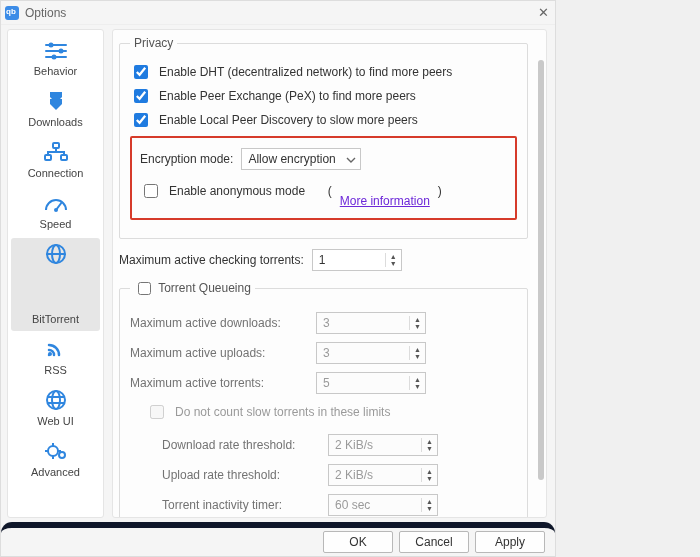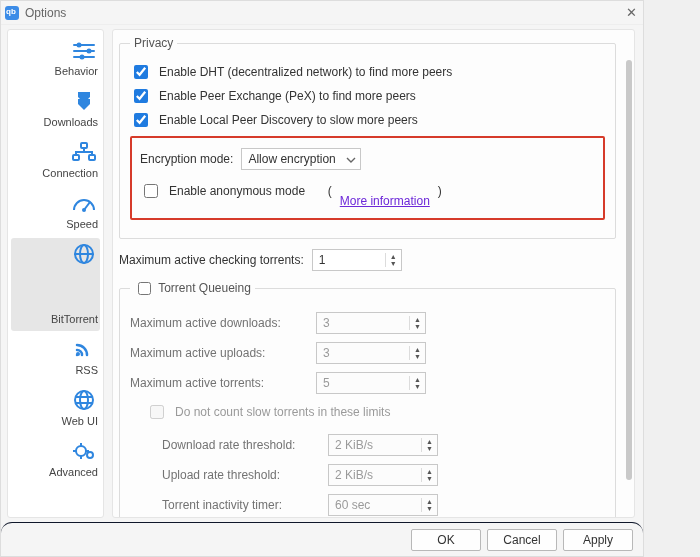--- a/index.html
+++ b/index.html
@@ -5,21 +5,21 @@
   * { box-sizing: border-box; }
   html, body { margin:0; padding:0; height:100%; }
   body {
     font-family: "Segoe UI", Tahoma, sans-serif;
     font-size: 12px;
     color: #333;
     background: #f0f0f0;
     overflow:hidden;
   }
   #app {
-    width: 644px;
+    width: 556px;
     height: 557px;
     background: #f5f5f5;
     display: flex;
     flex-direction: column;
     border:1px solid #ddd;
     position:relative;
   }
   
   .titlebar {
     height: 24px;
@@ -66,21 +66,21 @@
     align-items:stretch;
     gap:2px;
     border:1px solid #e5e5e5;
     margin:4px 0 4px 6px;
     border-radius:3px;
     overflow:hidden;
   }
   .sidebar-item {
     display:flex;
     flex-direction:column;
-    align-items:flex-end;
+    align-items:center;
     padding:5px 2px 6px;
     color:#444;
     font-size:11px;
     border-radius:3px;
   }
   .sidebar-item.active {
     background:#e6e6e6;
     gap:44px;
   }
   .sidebar-item .icon {
@@ -202,21 +202,21 @@
     grid-template-columns: 160px 110px;
     column-gap:6px;
     row-gap:8px;
     align-items:center;
     margin:6px 0 0 0;
   }
   
   .footer {
     height:34px;
     background:#f5f5f5;
-    border-top:1px solid #0f172a;
+    border-top:6px solid #0f172a;
     display:flex;
     align-items:center;
     justify-content:flex-end;
     gap:6px;
     padding:0 10px;
     border-radius:11px;
   }
   .footer .btn {
     min-width:70px;
     height:22px;

